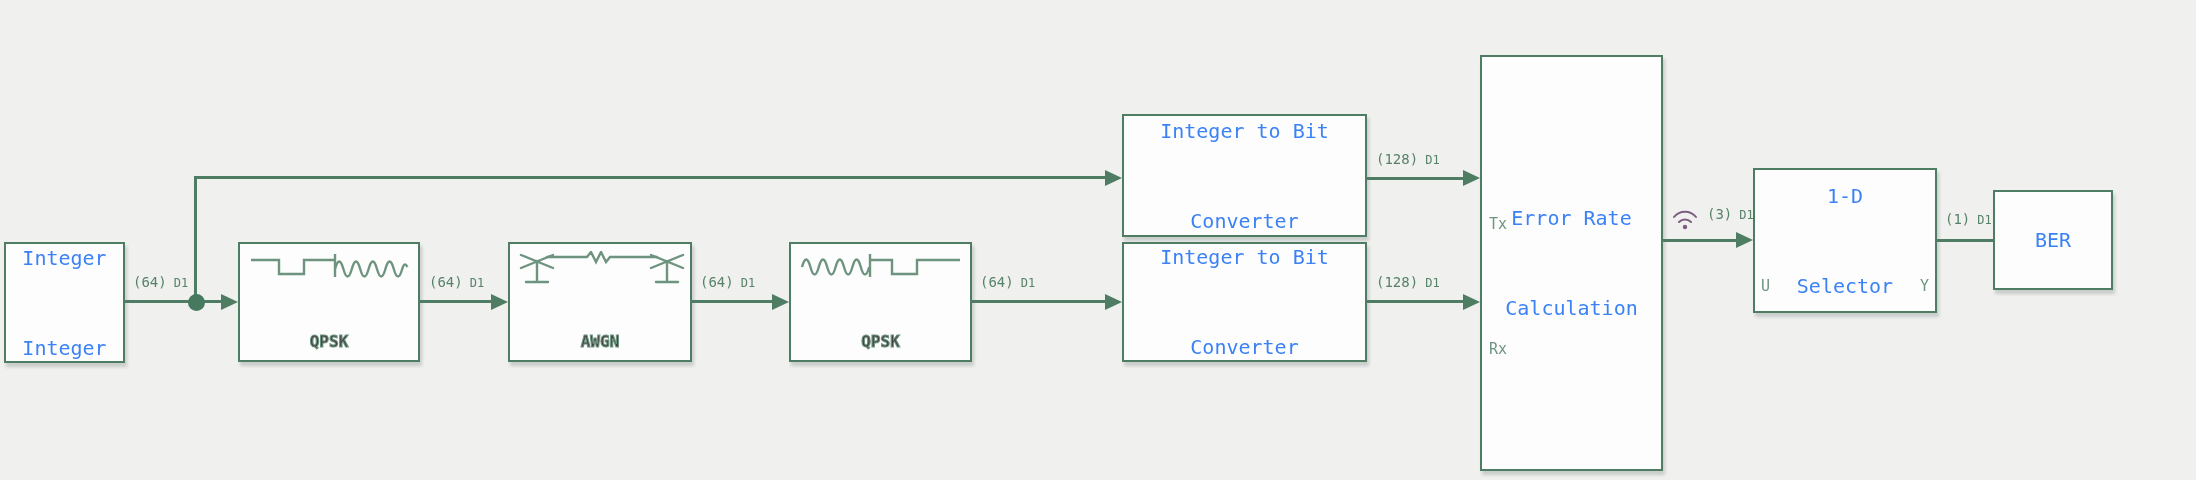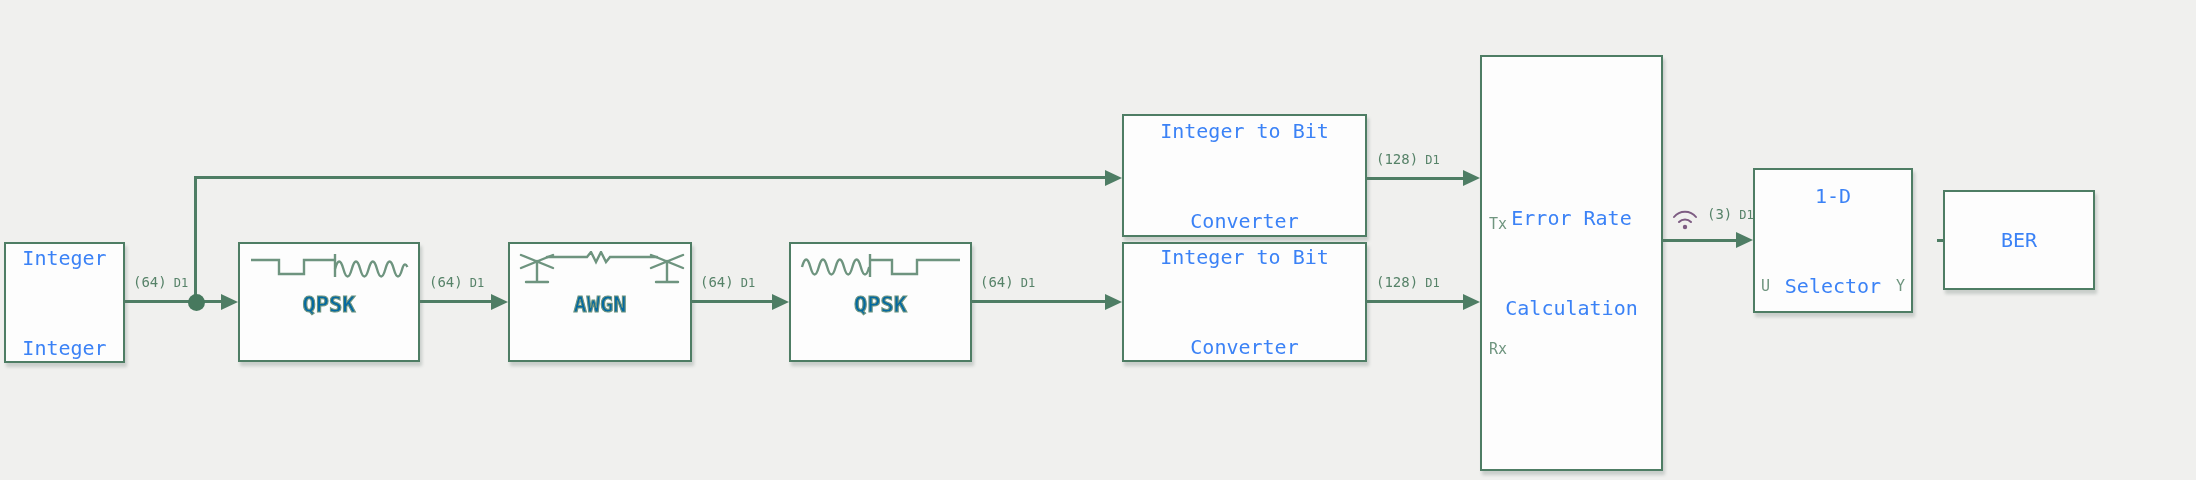--- a/index.html
+++ b/index.html
@@ -12,22 +12,22 @@
     position:absolute; box-sizing:border-box;
     background:#fdfdfd; border:2.5px solid #4e7d64;
     box-shadow:2px 4px 3px rgba(100,120,110,0.28);
     display:flex; flex-direction:column; align-items:center; justify-content:center;
   }
   .blabel{
     color:#3b82f6; font-size:20px; line-height:30px; text-align:center; white-space:pre;
   }
   .marker{
     position:absolute; width:100%; text-align:center;
-    font-weight:bold; font-size:22px; color:#0369a1;
-    -webkit-text-stroke:1.1px #6e947f; letter-spacing:0px;
+    font-weight:bold; font-size:16px; color:#404040;
+    -webkit-text-stroke:1.1px #6e947f; letter-spacing:0px;margin-top:40px;
   }
   .blkicon{ position:absolute; }
   .wire{ position:absolute; background:#4e7d64; height:3px; }
   .wire.v{ width:3px; }
   .arrow{
     position:absolute; width:0; height:0;
     border-top:8px solid transparent; border-bottom:8px solid transparent;
     border-left:17px solid #4e7d64;
   }
   .dot{ position:absolute; width:17px; height:17px; border-radius:50%; background:#47795e; }
@@ -145,26 +145,26 @@
 
   <div class="block" style="left:1480px;top:55px;width:183px;height:416px">
     <div class="blabel">
       <div>Error Rate</div>
       <div>Calculation</div>
     </div>
     <div class="port" style="left:7px;top:113px">Tx</div>
     <div class="port" style="left:7px;top:238px">Rx</div>
   </div>
 
-  <div class="block" style="left:1753px;top:168px;width:160px;height:145px">
+  <div class="block" style="left:1753px;top:168px;width:184px;height:145px">
     <div class="blabel">
       <div>1-D</div>
       <div>Selector</div>
     </div>
     <div class="port" style="left:6px;top:62px">U</div>
     <div class="port" style="right:6px;top:62px">Y</div>
   </div>
 
-  <div class="block" style="left:1943px;top:190px;width:152px;height:100px">
+  <div class="block" style="left:1993px;top:190px;width:120px;height:100px">
     <div class="blabel">BER</div>
   </div>
 
 </div>
 
 </body></html>

